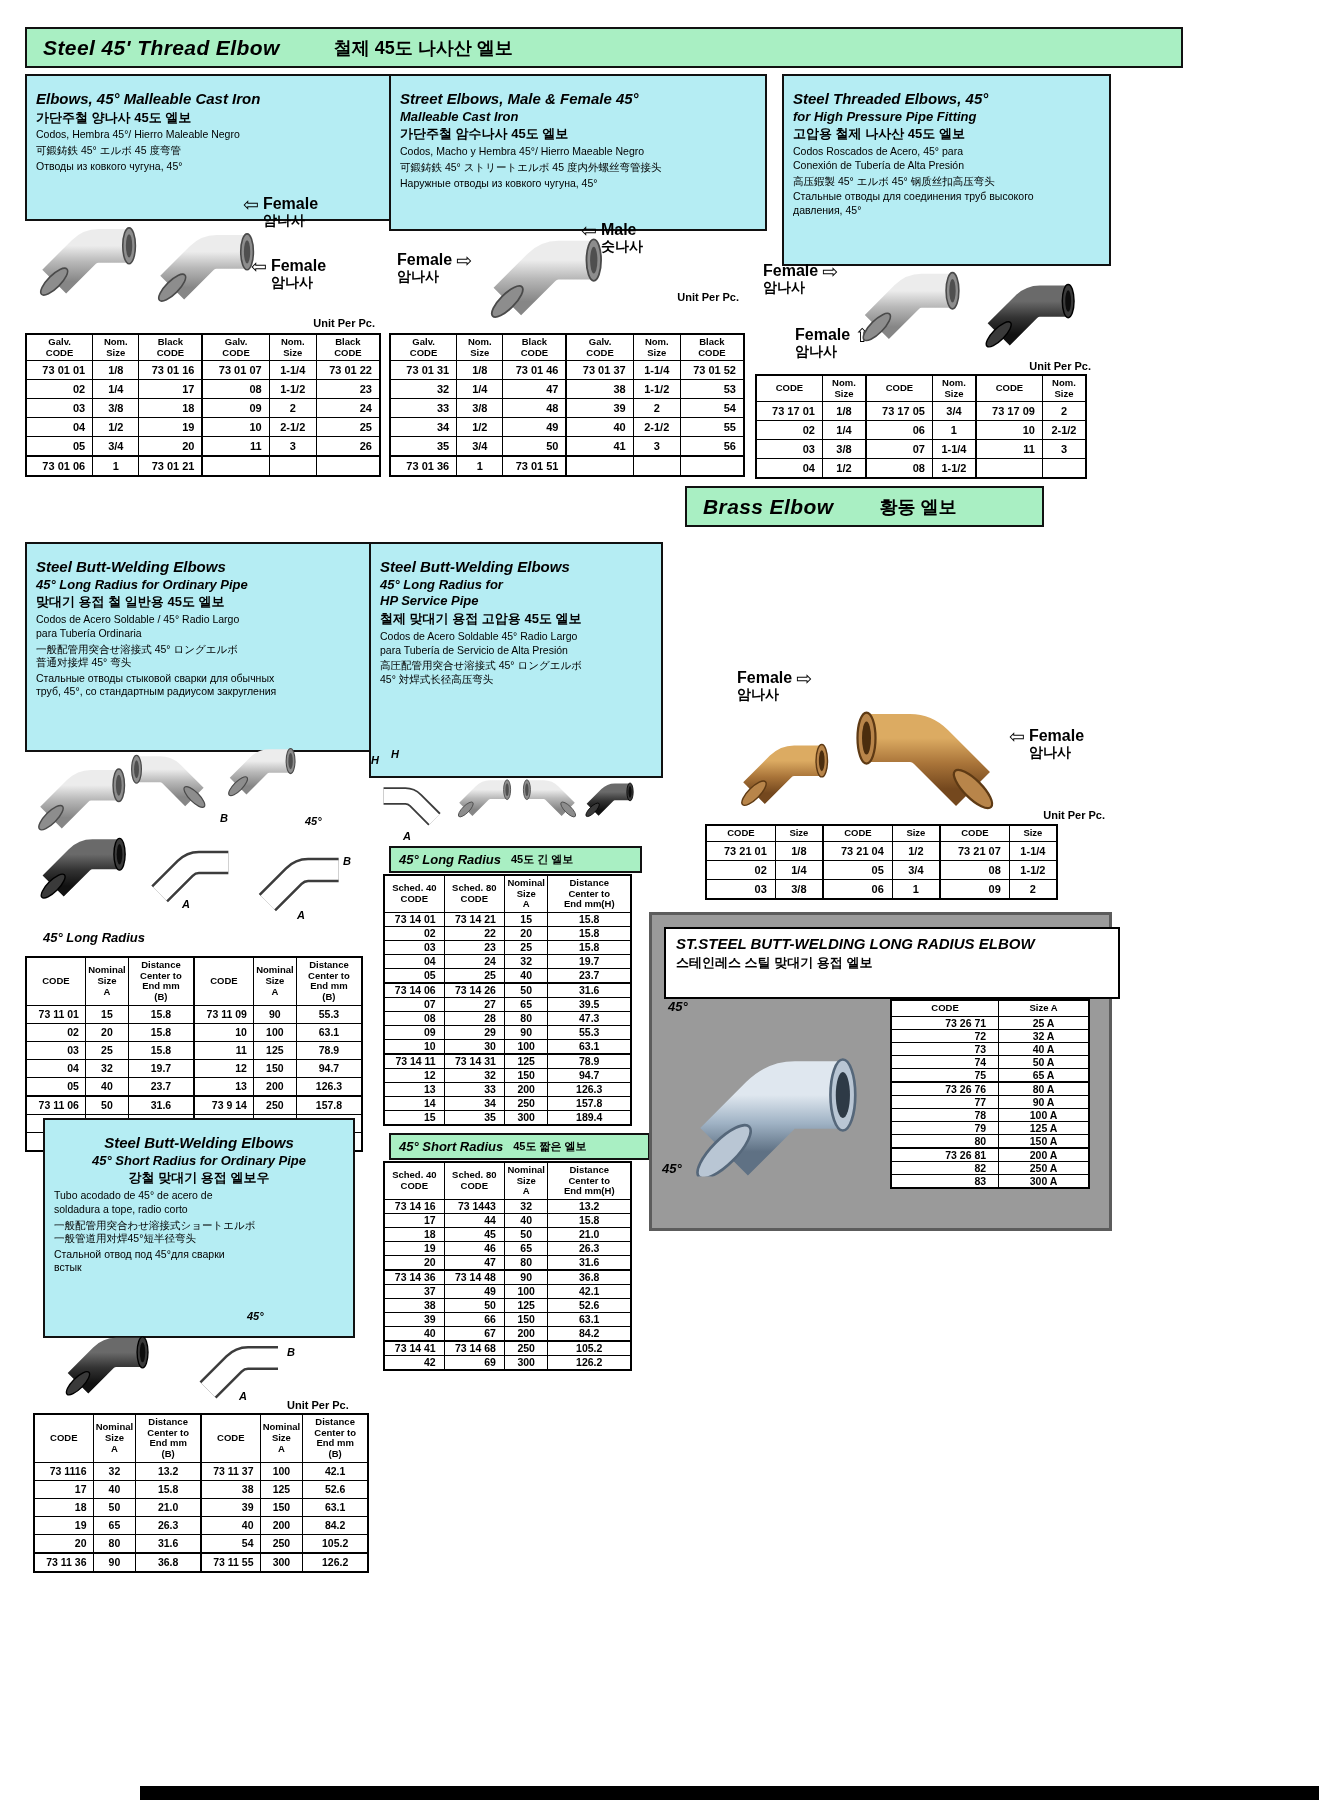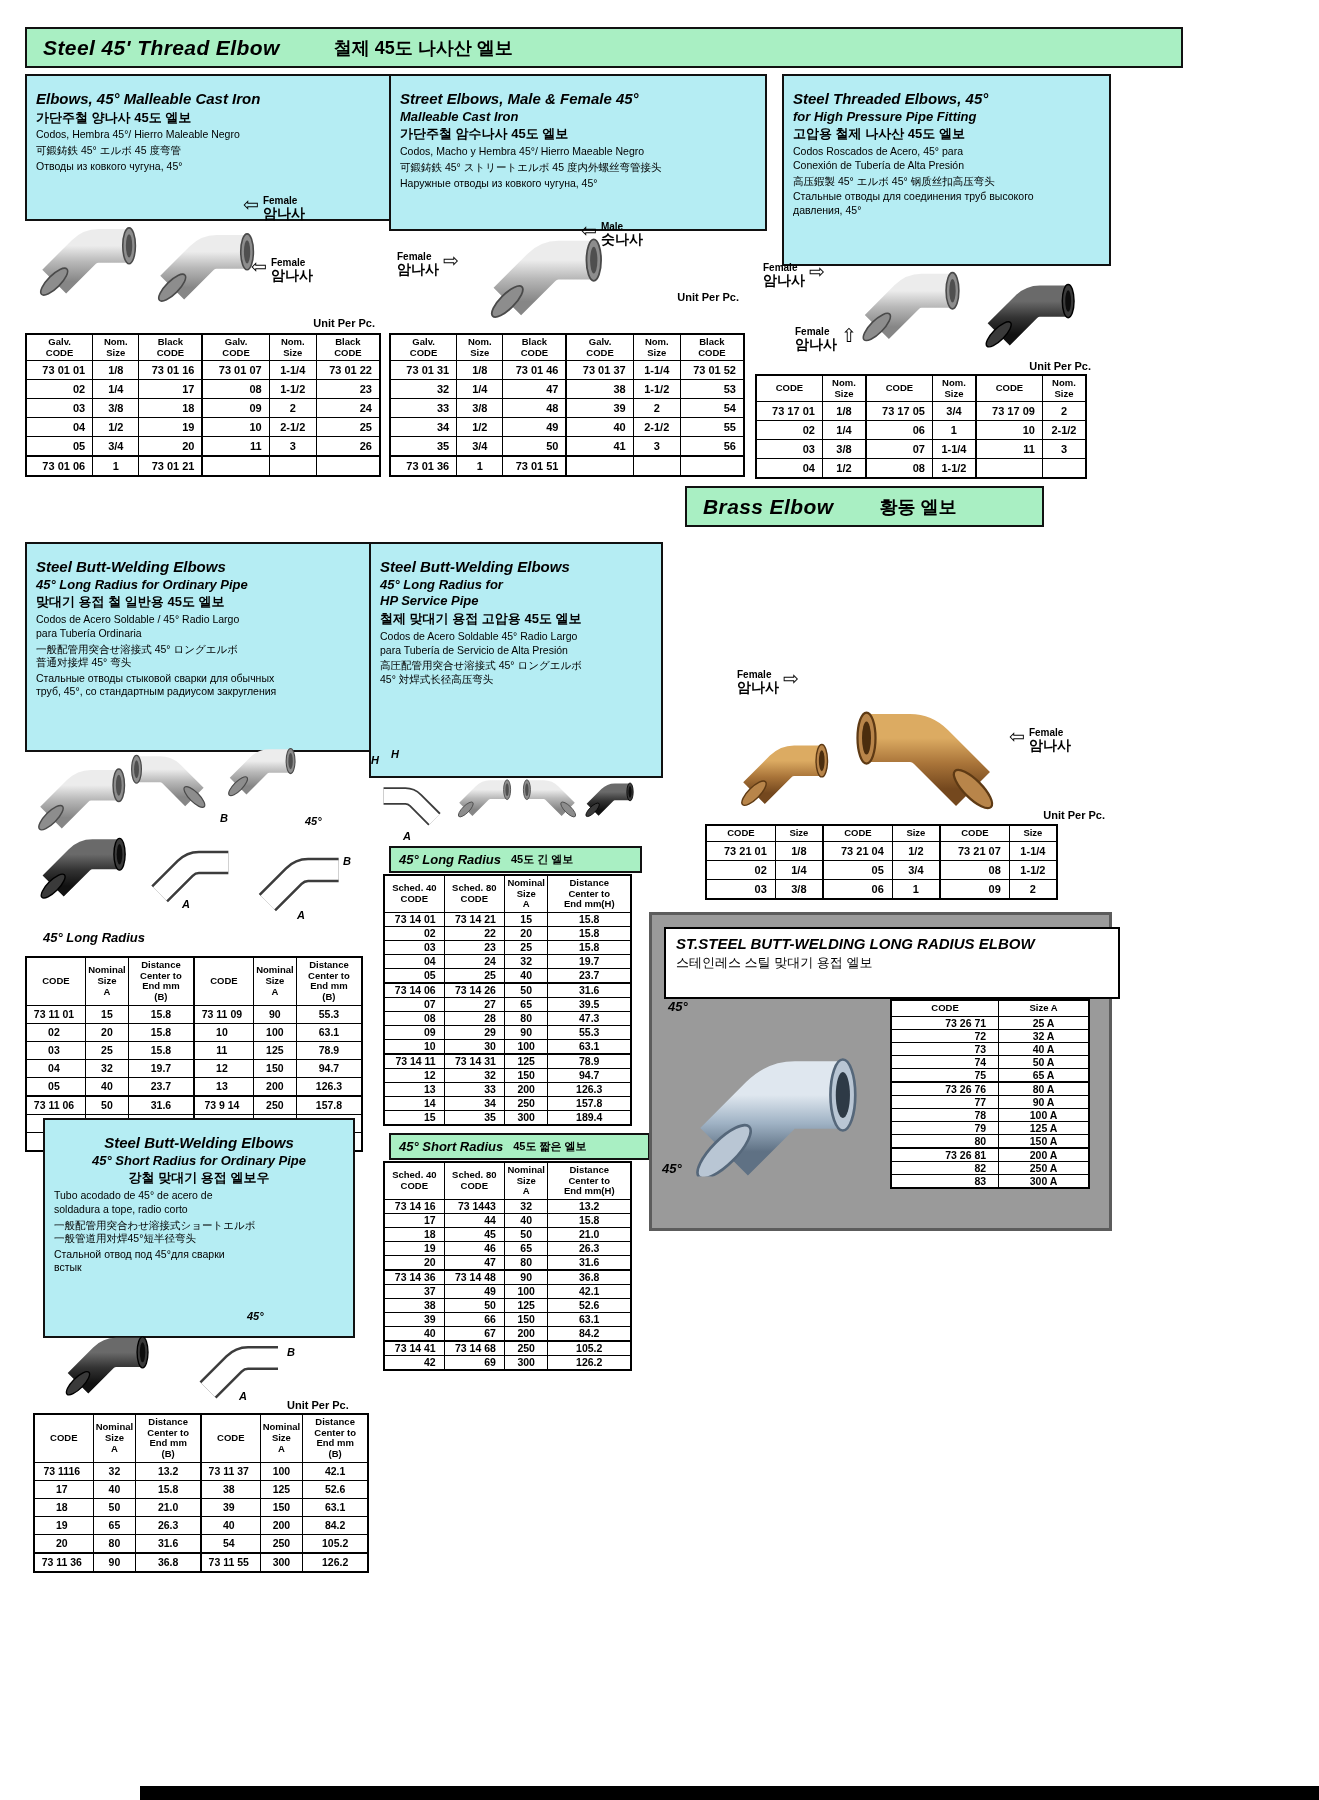--- a/index.html
+++ b/index.html
@@ -18,21 +18,21 @@
   .ctr{text-align:center}
 
   .imgs{position:absolute}
   .ph{position:absolute}
   .drawing{position:absolute}
   .drawing svg{width:100%;height:100%}
   .dim{position:absolute;font-size:11px;font-weight:700;font-style:italic}
 
   .lbl{position:absolute;display:flex;align-items:flex-start;gap:4px;font-weight:700}
   .lbl .txt{display:flex;flex-direction:column;line-height:1.12}
-  .lbl .en{font-size:10px}
+  .lbl .en{font-size:16px}
   .lbl .ko{font-size:14px}
   .arrow{font-size:19px;line-height:1;font-weight:400}
 
   .unit{position:absolute;font-size:11px;font-weight:700}
   .caption{position:absolute;font-size:13px;font-weight:700;font-style:italic}
 
   .subhdr{position:absolute;background:var(--banner_green,#a9efc3);border:2px solid #111;display:flex;align-items:center;gap:10px;padding:0 8px}
   .subhdr .en{font-size:13px;font-weight:700;font-style:italic}
   .subhdr .ko{font-size:11px;font-weight:700}
 
@@ -40,34 +40,34 @@
   table{border-collapse:collapse;width:100%;table-layout:fixed;background:#fff;border:2px solid #000}
   th,td{border:1px solid #000;text-align:center;font-weight:700;white-space:pre-line;overflow:hidden;vertical-align:middle}
   th{font-size:9.5px;line-height:1.12;padding:2px 1px}
   td{font-size:11px;padding:1px 2px;height:16px}
   tr.sep td{border-top:2px solid #000}
 
   .tA td:nth-child(1),.tA td:nth-child(3),.tA td:nth-child(4),.tA td:nth-child(6){text-align:right;padding-right:7px}
   .tA th:nth-child(4),.tA td:nth-child(4){border-left:2px solid #000}
   .tB td:nth-child(odd){text-align:right;padding-right:7px}
   .tB th:nth-child(3),.tB td:nth-child(3),.tB th:nth-child(5),.tB td:nth-child(5){border-left:2px solid #000}
-  .tC td:nth-child(1),.tC td:nth-child(4){text-align:center;padding-right:6px}
+  .tC td:nth-child(1),.tC td:nth-child(4){text-align:right;padding-right:6px}
   .tC th:nth-child(4),.tC td:nth-child(4){border-left:2px solid #000}
   .tC td{font-size:10.5px;height:15px}
   .tD td:nth-child(1),.tD td:nth-child(2){text-align:right;padding-right:8px}
   .tD td{font-size:10.5px;height:13px;padding:0 2px}
   .tE td:nth-child(odd){text-align:right;padding-right:8px}
   .tE th:nth-child(3),.tE td:nth-child(3),.tE th:nth-child(5),.tE td:nth-child(5){border-left:2px solid #000}
   .tF td:nth-child(1){text-align:right;padding-right:12px}
   .tF td{font-size:10.5px;height:12px;padding:0 2px}
 
   .graypanel{position:absolute;background:var(--panel_gray,#9a9a9a);border:3px solid #5c5c5c}
   .graytitle{position:absolute;background:#fff;border:2px solid #000;padding:5px 10px;line-height:1.35}
   .graytitle .t1{font-size:15px;font-weight:700;font-style:italic}
-  .graytitle .ko{font-size:13px;font-weight:400}
+  .graytitle .ko{font-size:13px;font-weight:700}
   .deg{position:absolute;font-size:13px;font-weight:700;font-style:italic}
 
   .bottombar{position:absolute;background:#000}
 </style>
 </head>
 <body>
 
 <div class="page">
 
   <svg width="0" height="0" style="position:absolute" aria-hidden="true">

